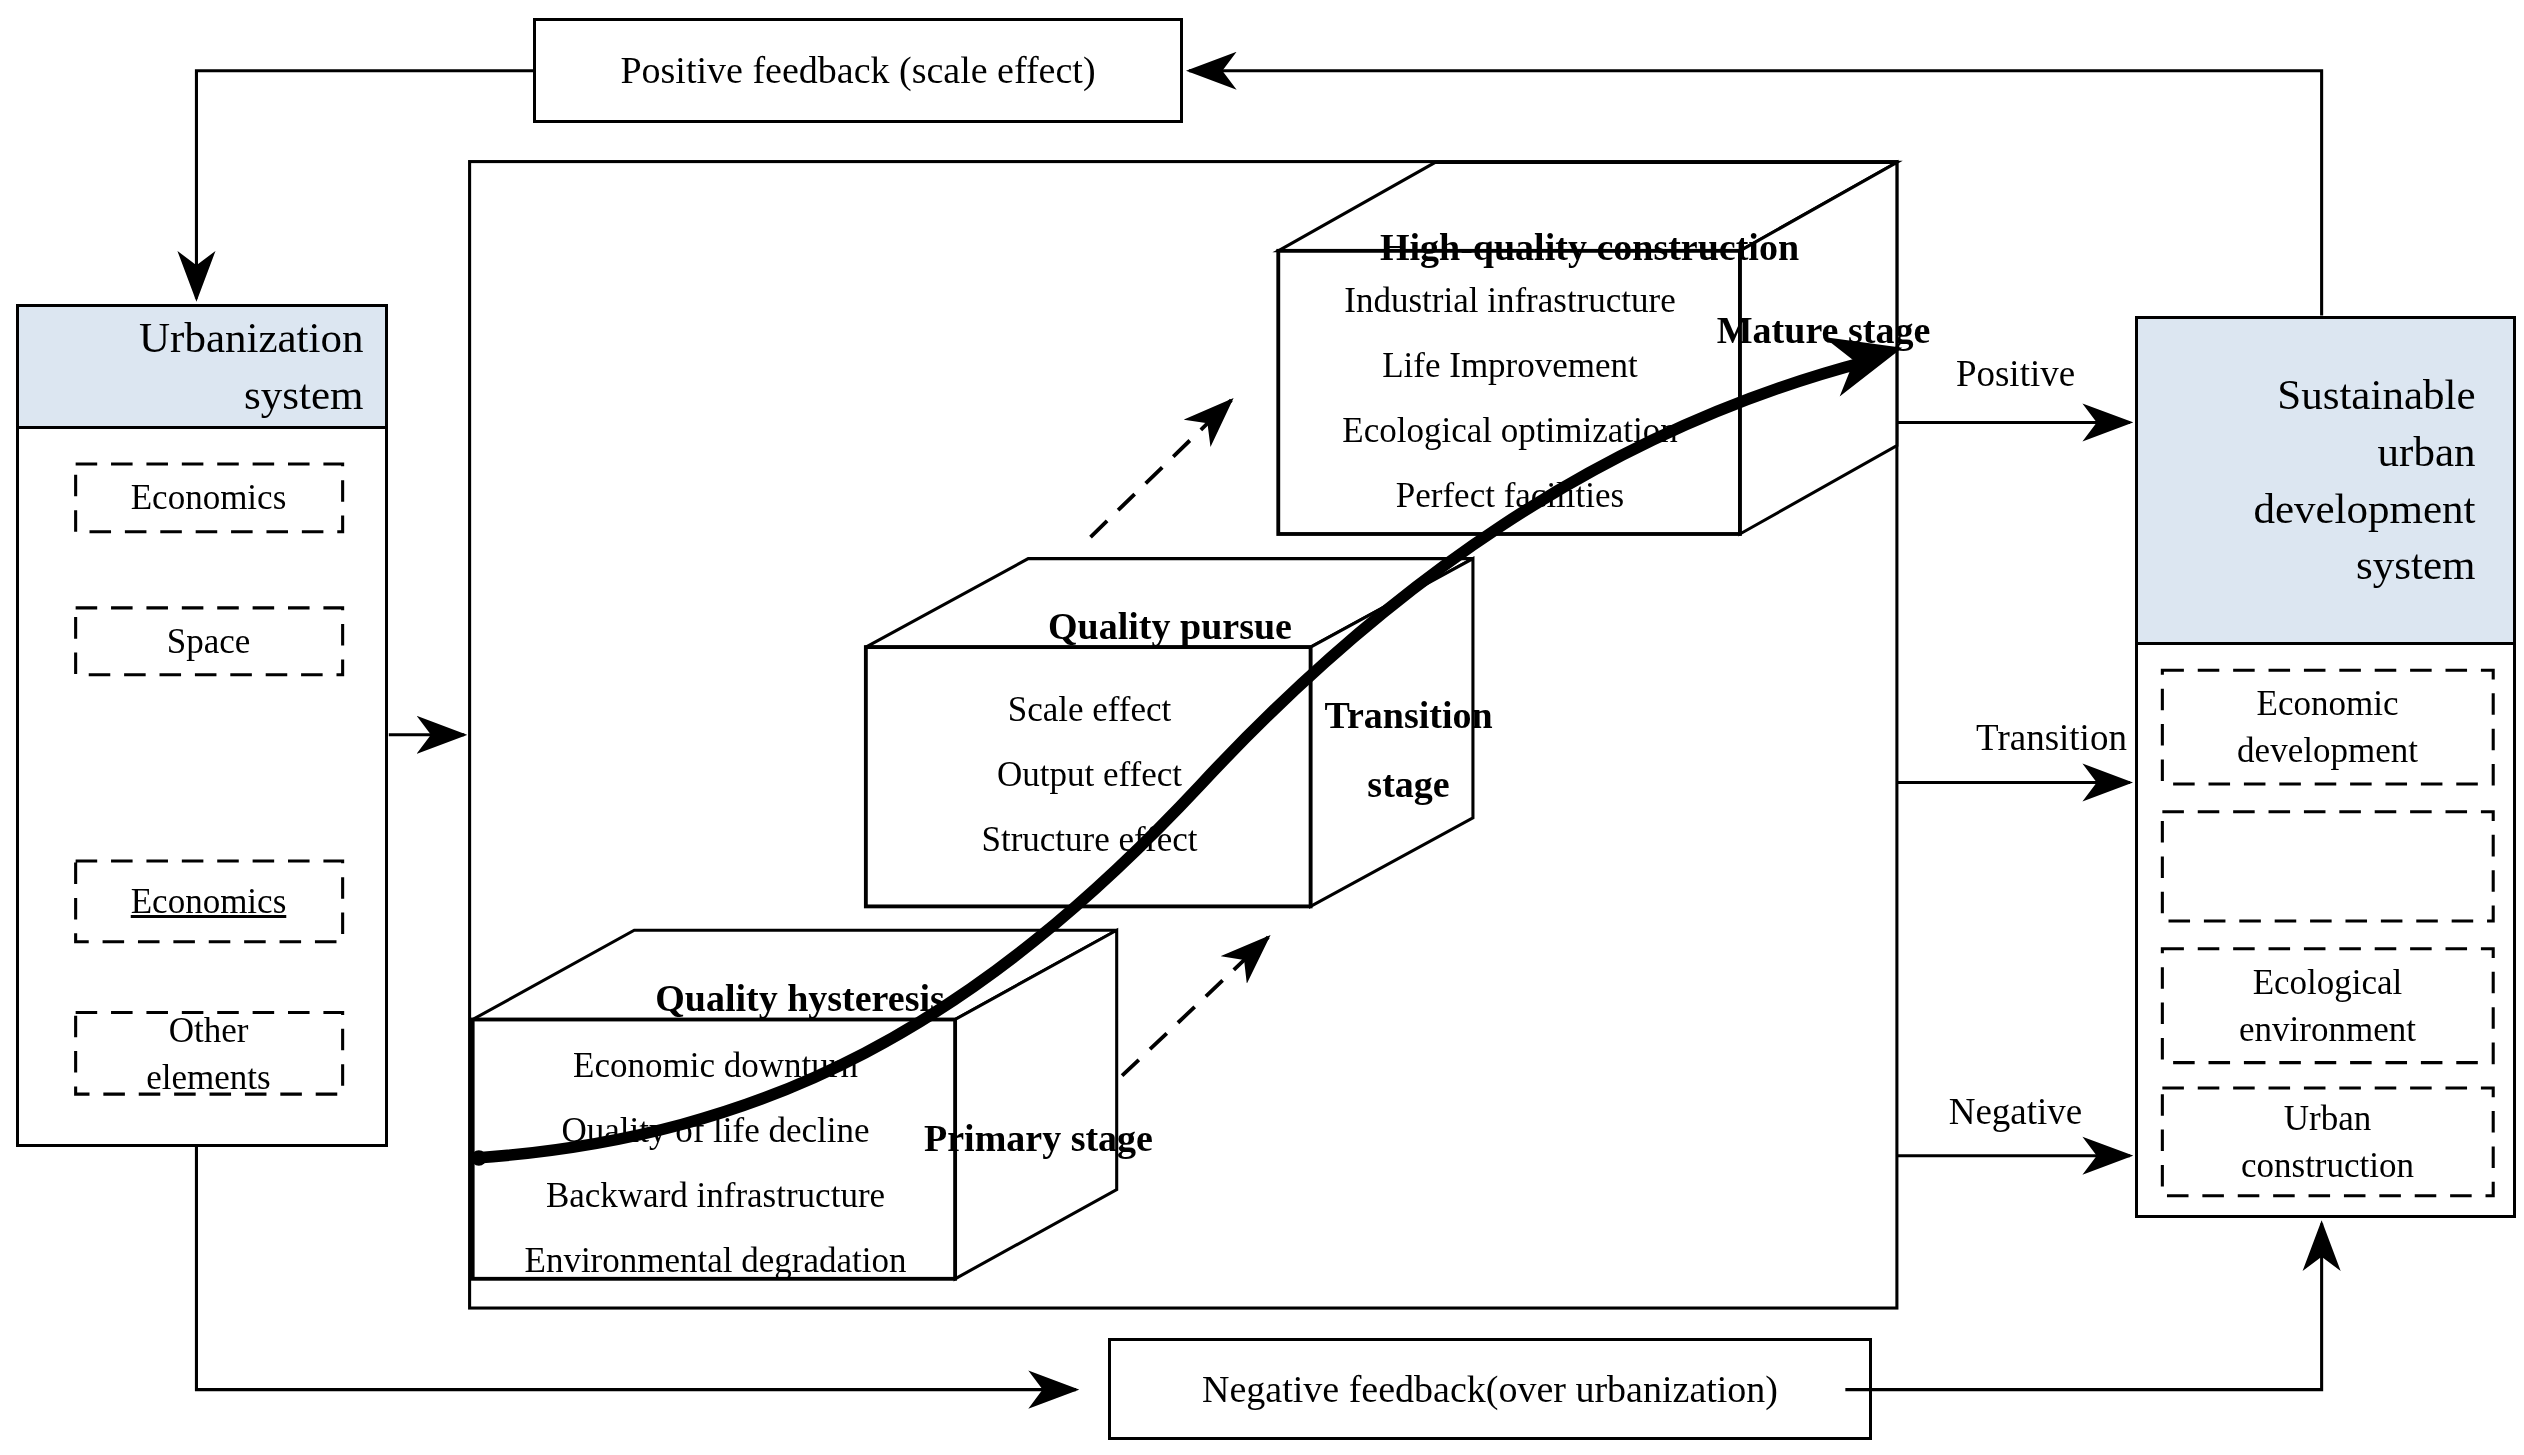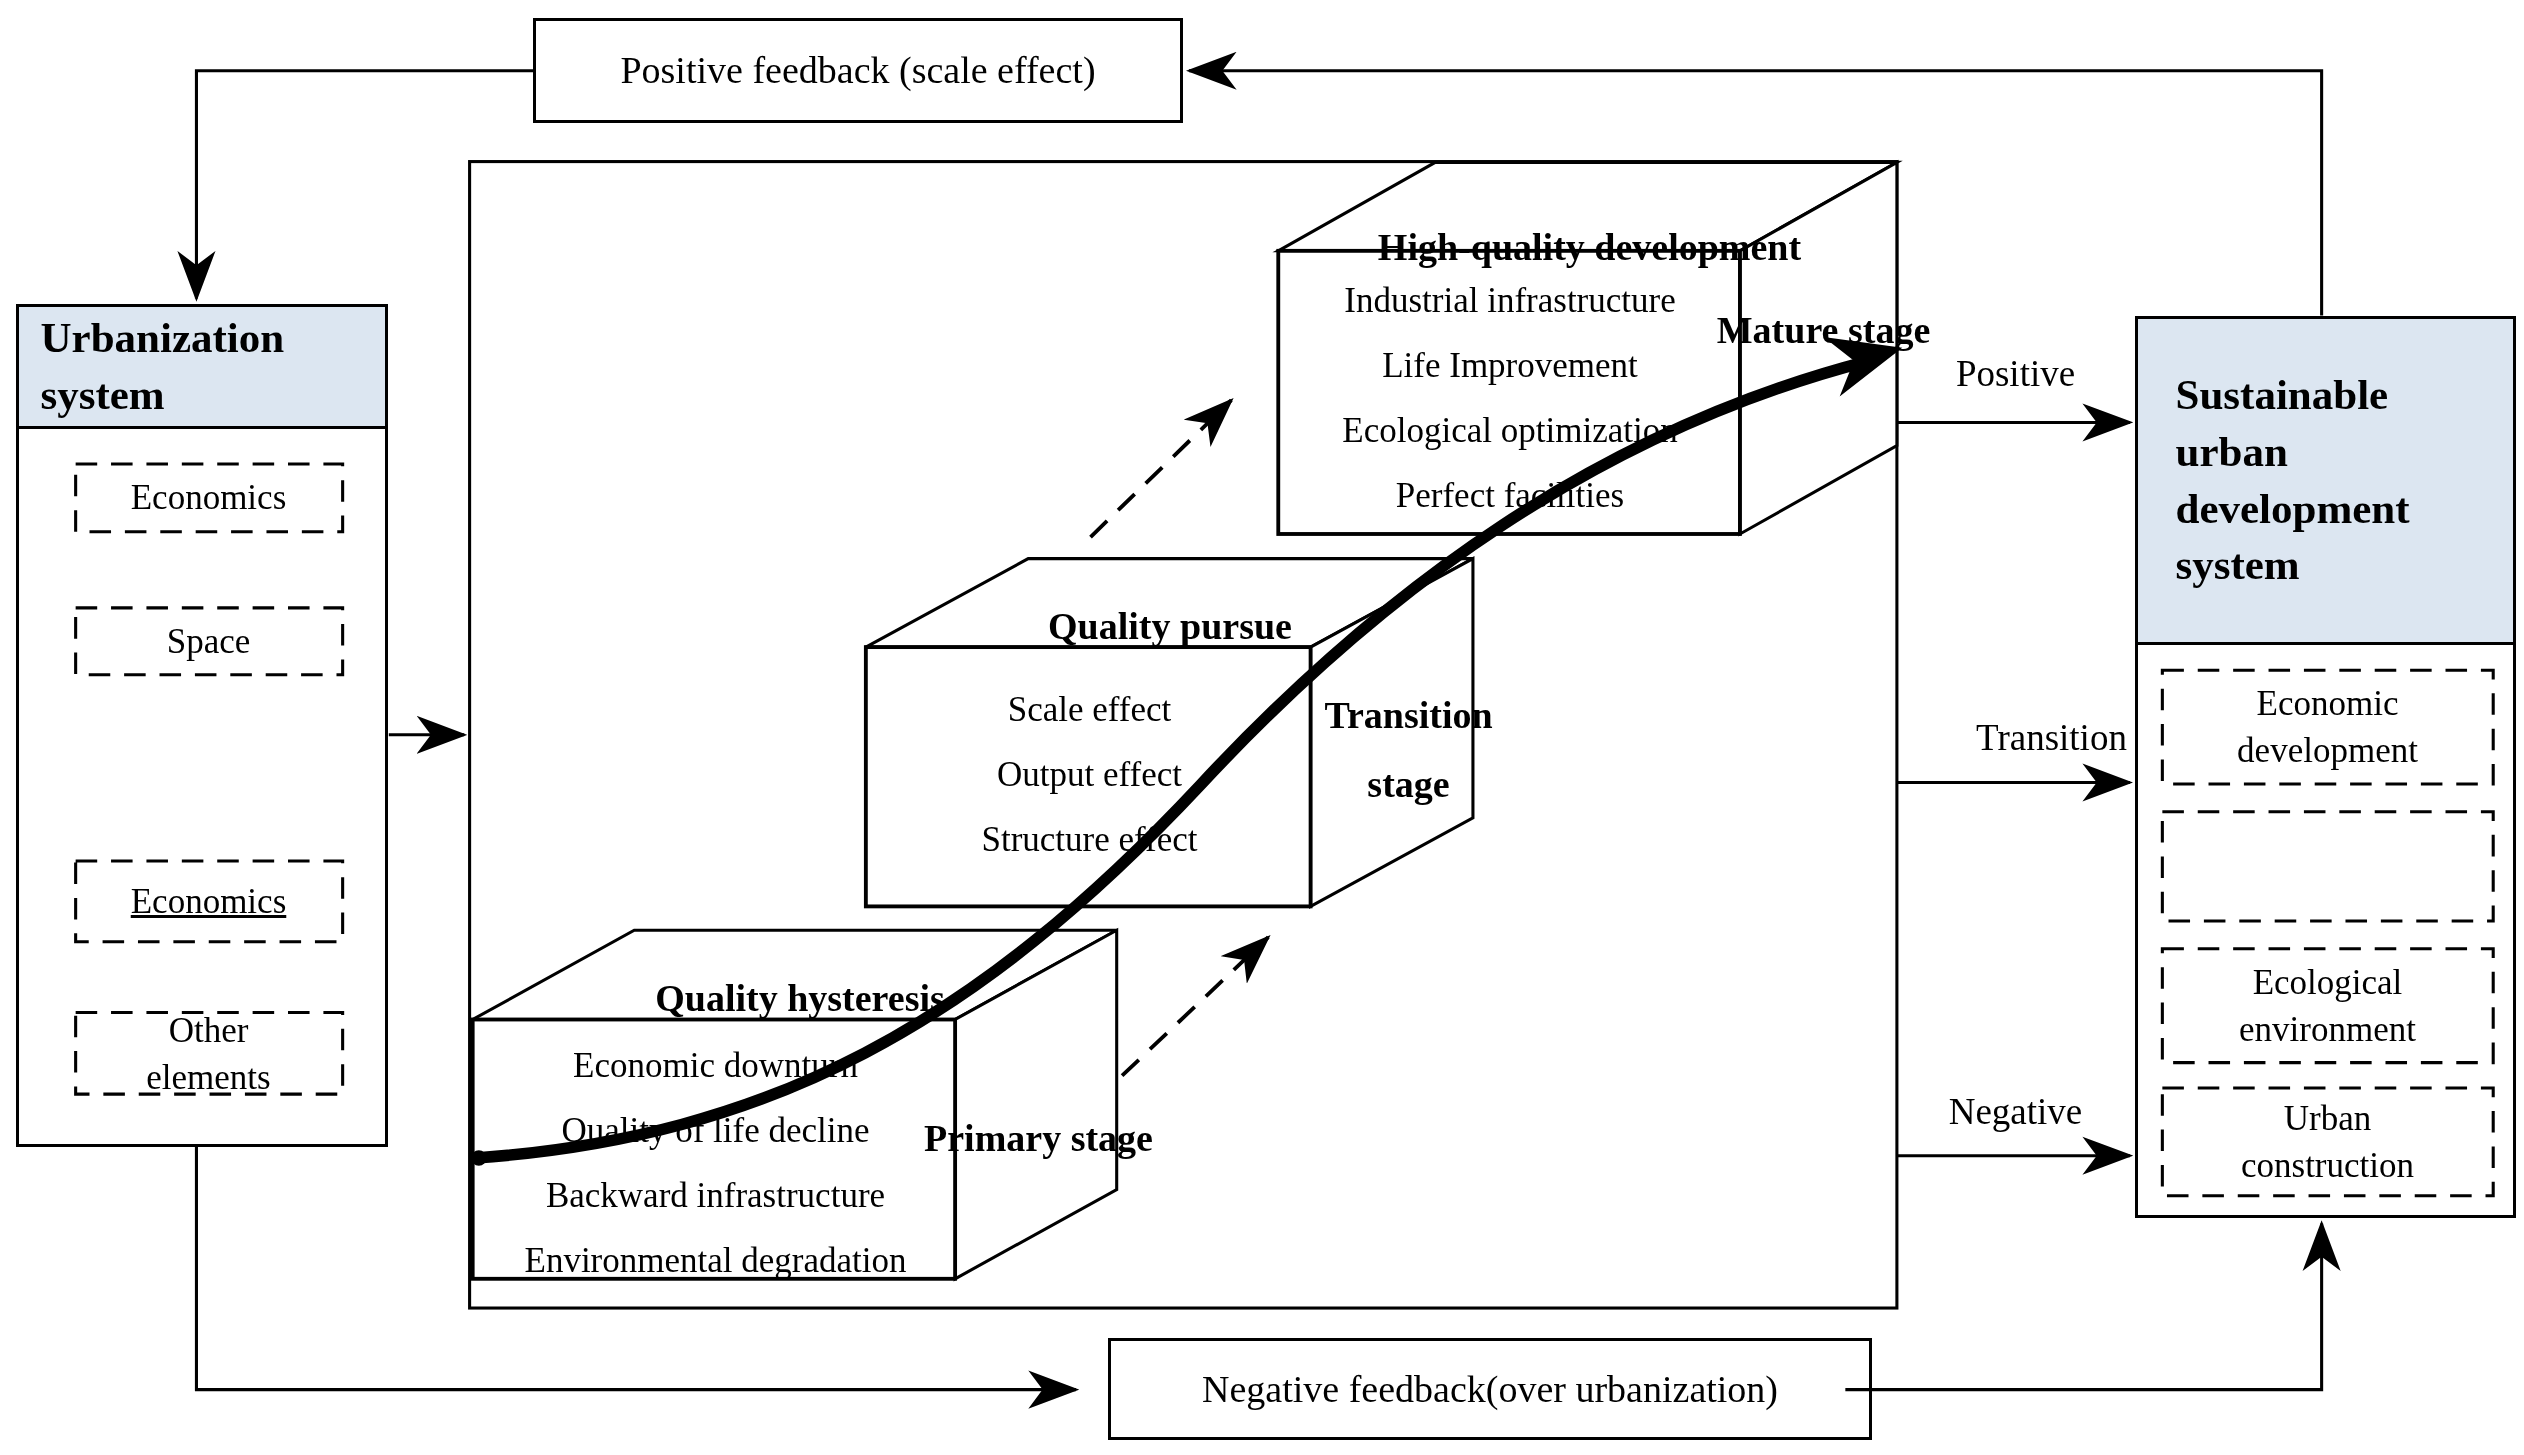--- a/index.html
+++ b/index.html
@@ -12,22 +12,22 @@
     overflow:hidden;
   }
   .abs{position:absolute;box-sizing:border-box;}
   .layer{position:absolute;left:0;top:0;width:2525px;height:1455px;}
   .z1{z-index:1}.z2{z-index:2}.z3{z-index:3}.z4{z-index:4}
 
   .solid-box{border:3.8px solid #000;background:#fff;display:flex;align-items:center;justify-content:center;text-align:center;}
   .feedback-text{font-size:38px;}
   .sys-outer{border:3.8px solid #000;background:#fff;}
   .sys-header{position:absolute;left:0;top:0;right:0;border-bottom:3.8px solid #000;
-    display:flex;align-items:center;justify-content:center;text-align:left;
-    font-weight:bold;font-size:43px;line-height:1.32;}
+    display:flex;align-items:center;justify-content:center;text-align:right;
+    font-weight:normal;font-size:43px;line-height:1.32;}
   .label{display:flex;align-items:center;justify-content:center;text-align:center;}
   .item-label{font-size:35px;line-height:1.35;}
   .cube-title{font-weight:bold;font-size:38px;}
   .cube-lines{font-size:35px;line-height:65px;text-align:center;}
   .stage-label{font-weight:bold;font-size:38px;line-height:1.82;text-align:center;}
   .arrow-label{font-size:37px;}
 </style>
 </head>
 <body>
 
@@ -133,21 +133,21 @@
       <span style="display:inline-block;width:223px;">Urban construction</span>
     </div>
 
   <div class="abs z3 label cube-title" style="left:569px;top:971px;width:462px;height:54px;">
       <span>Quality hysteresis</span>
     </div>
   <div class="abs z3 label cube-title" style="left:939px;top:599px;width:462px;height:54px;">
       <span>Quality pursue</span>
     </div>
   <div class="abs z3 label cube-title" style="left:1320px;top:220px;width:539px;height:54px;">
-      <span>High-quality development</span>
+      <span>High-quality construction</span>
     </div>
 
   <div class="abs z3 cube-lines" style="left:477px;top:1033px;width:477px;">
     <div>Economic downturn</div>
     <div>Quality of life decline</div>
     <div>Backward infrastructure</div>
     <div>Environmental degradation</div>
   </div>
   <div class="abs z3 cube-lines" style="left:870px;top:677px;width:439px;">
     <div>Scale effect</div>

